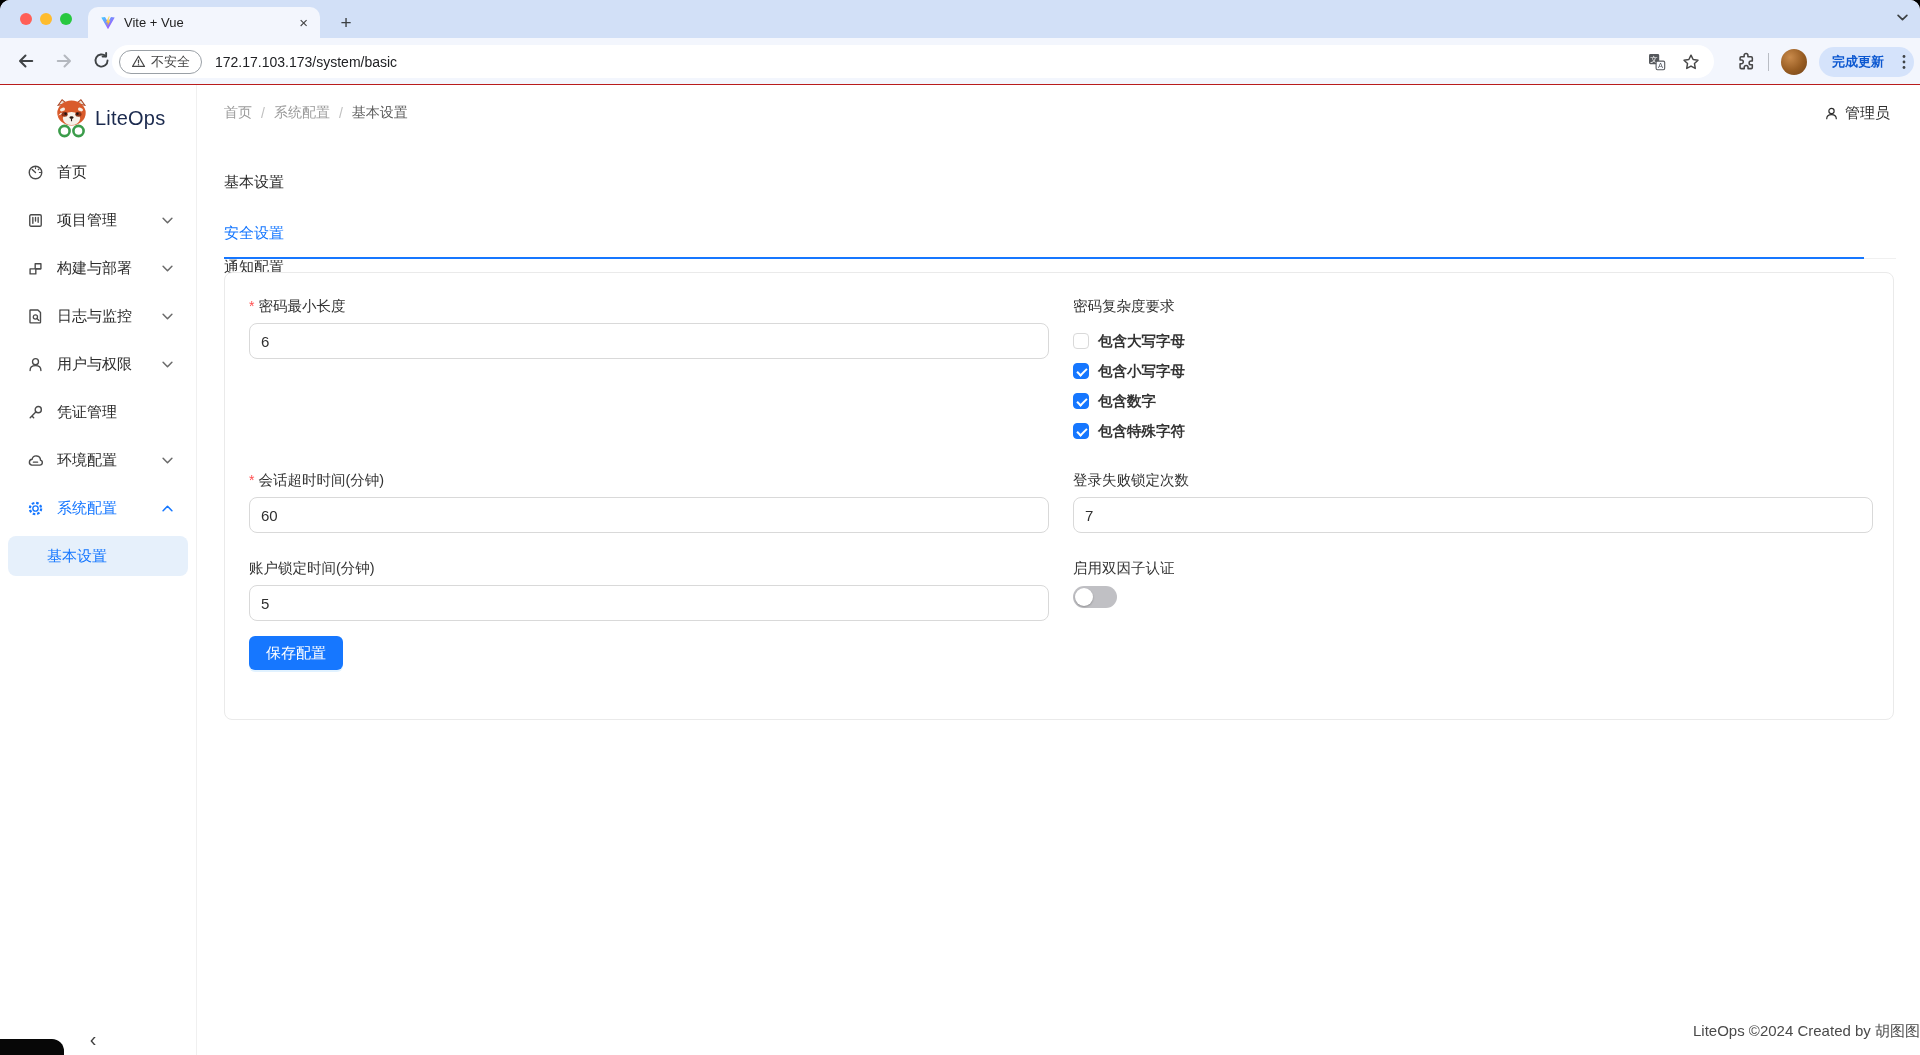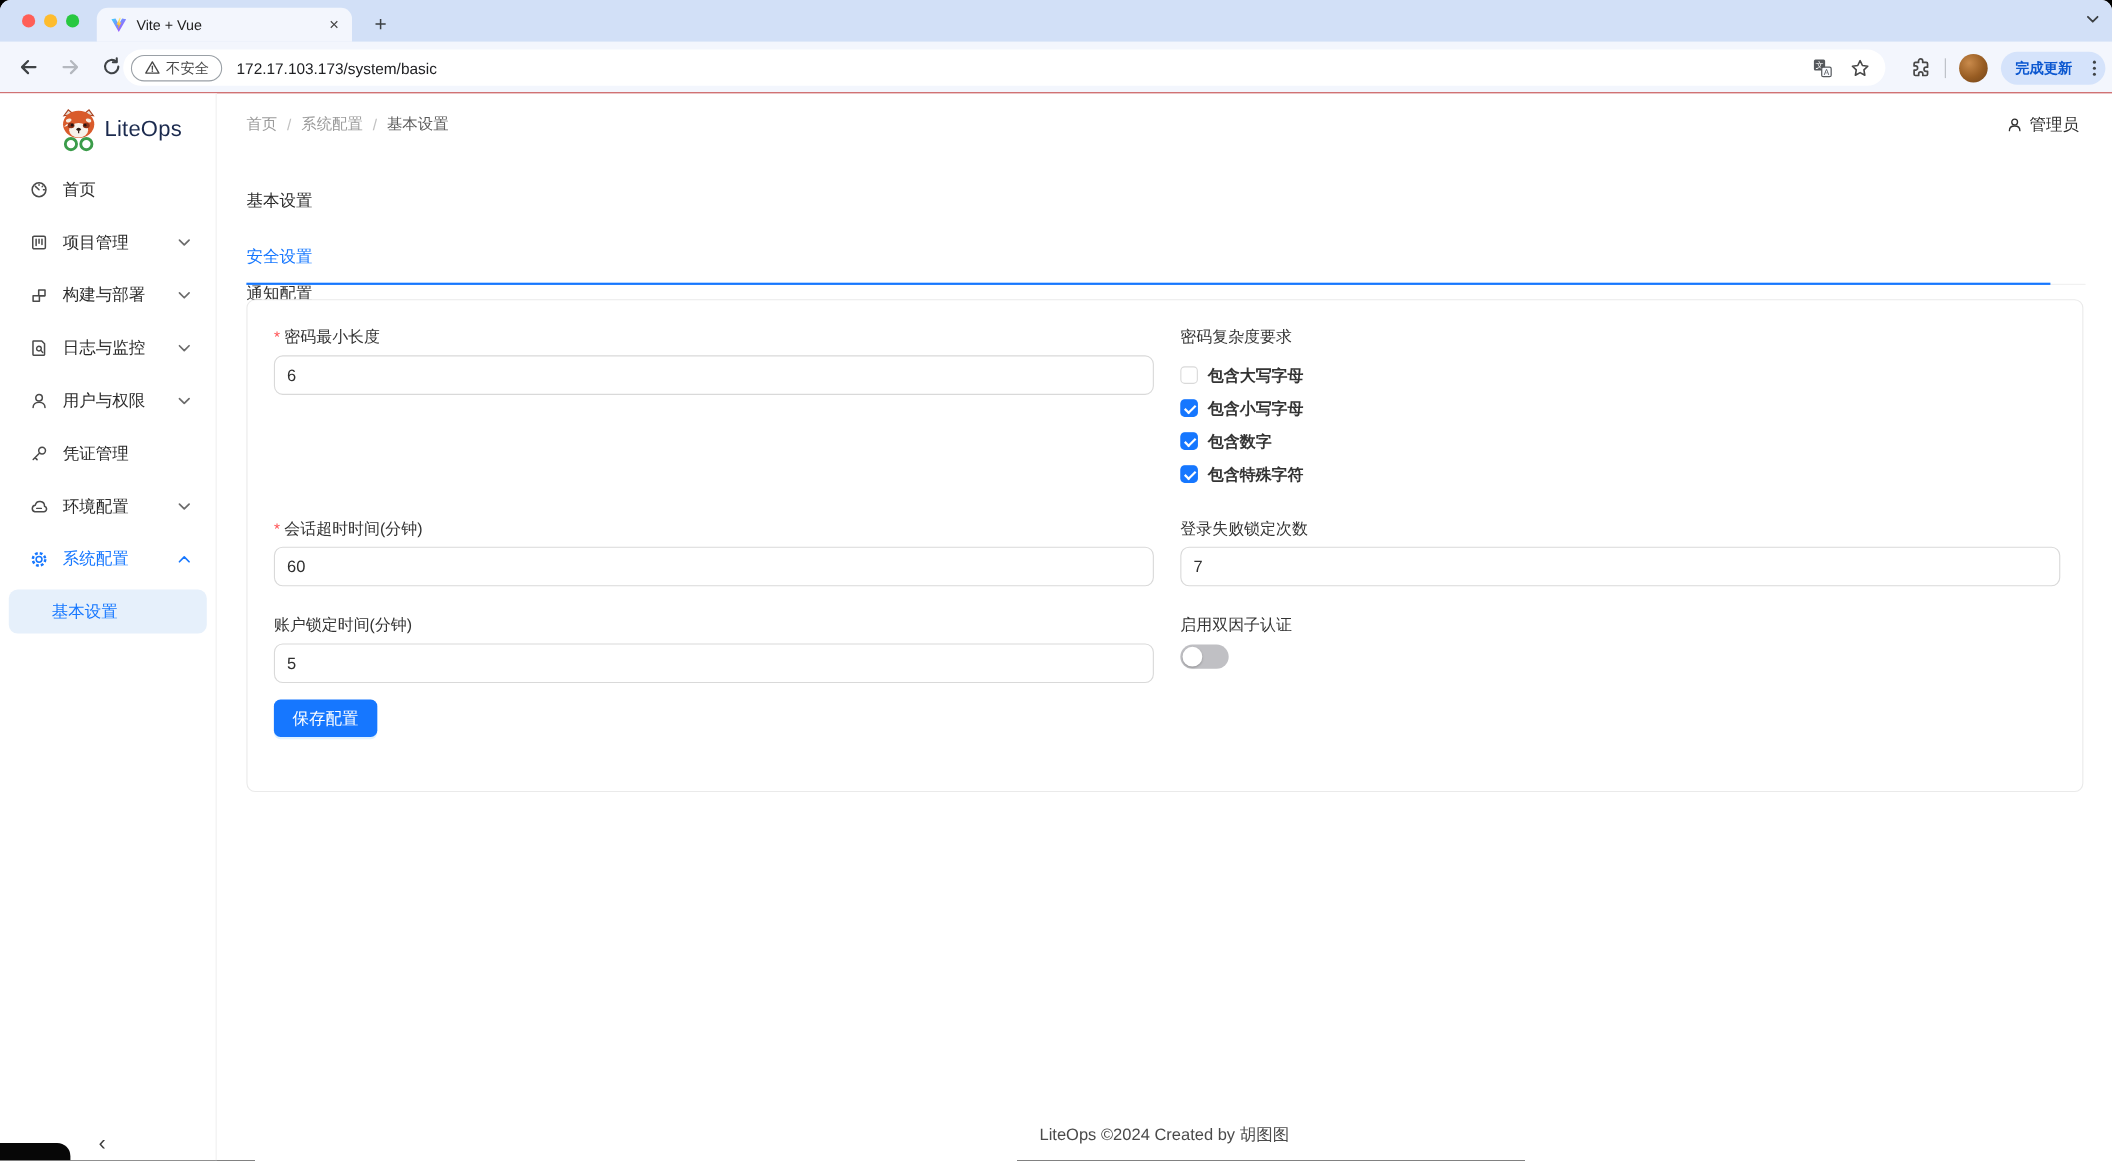--- a/index.html
+++ b/index.html
@@ -85,21 +85,21 @@
   .cb.checked::after { content:""; position:absolute; left:5px; top:1.5px; width:4px; height:8px;
                        border:solid #fff; border-width:0 2px 2px 0; transform:rotate(45deg); }
   .cblabel { font-size:14.5px; color:#333; }
   .switch { position:absolute; left:848px; top:313px; width:44px; height:22px; border-radius:11px;
             background:#c0c0c4; }
   .switch .knob { position:absolute; left:2px; top:2px; width:18px; height:18px; border-radius:50%;
                   background:#fff; box-shadow:0 1px 2px rgba(0,0,0,.25); }
   .save-btn { position:absolute; left:24px; top:363px; height:34px; padding:0 17px; background:#1677ff;
               color:#fff; font-size:15px; border:none; border-radius:6px;
               box-shadow:0 2px 0 rgba(5,145,255,.12); font-family:Liberation Mono, monospace; }
-  .footer { position:absolute; left:0; top:937px; width:100%; text-align:center; font-size:15px; color:#4a4a4a; }
+  .footer { position:absolute; left:0; top:937px; width:100%; text-align:right; font-size:15px; color:#4a4a4a; }
 
   .black-corner { position:absolute; left:0; bottom:0; width:64px; height:16px; background:#070707;
                   border-top-right-radius:12px; }
   svg { display:block; }
 </style>
 </head>
 <body>
 
 <div class="window">
 

